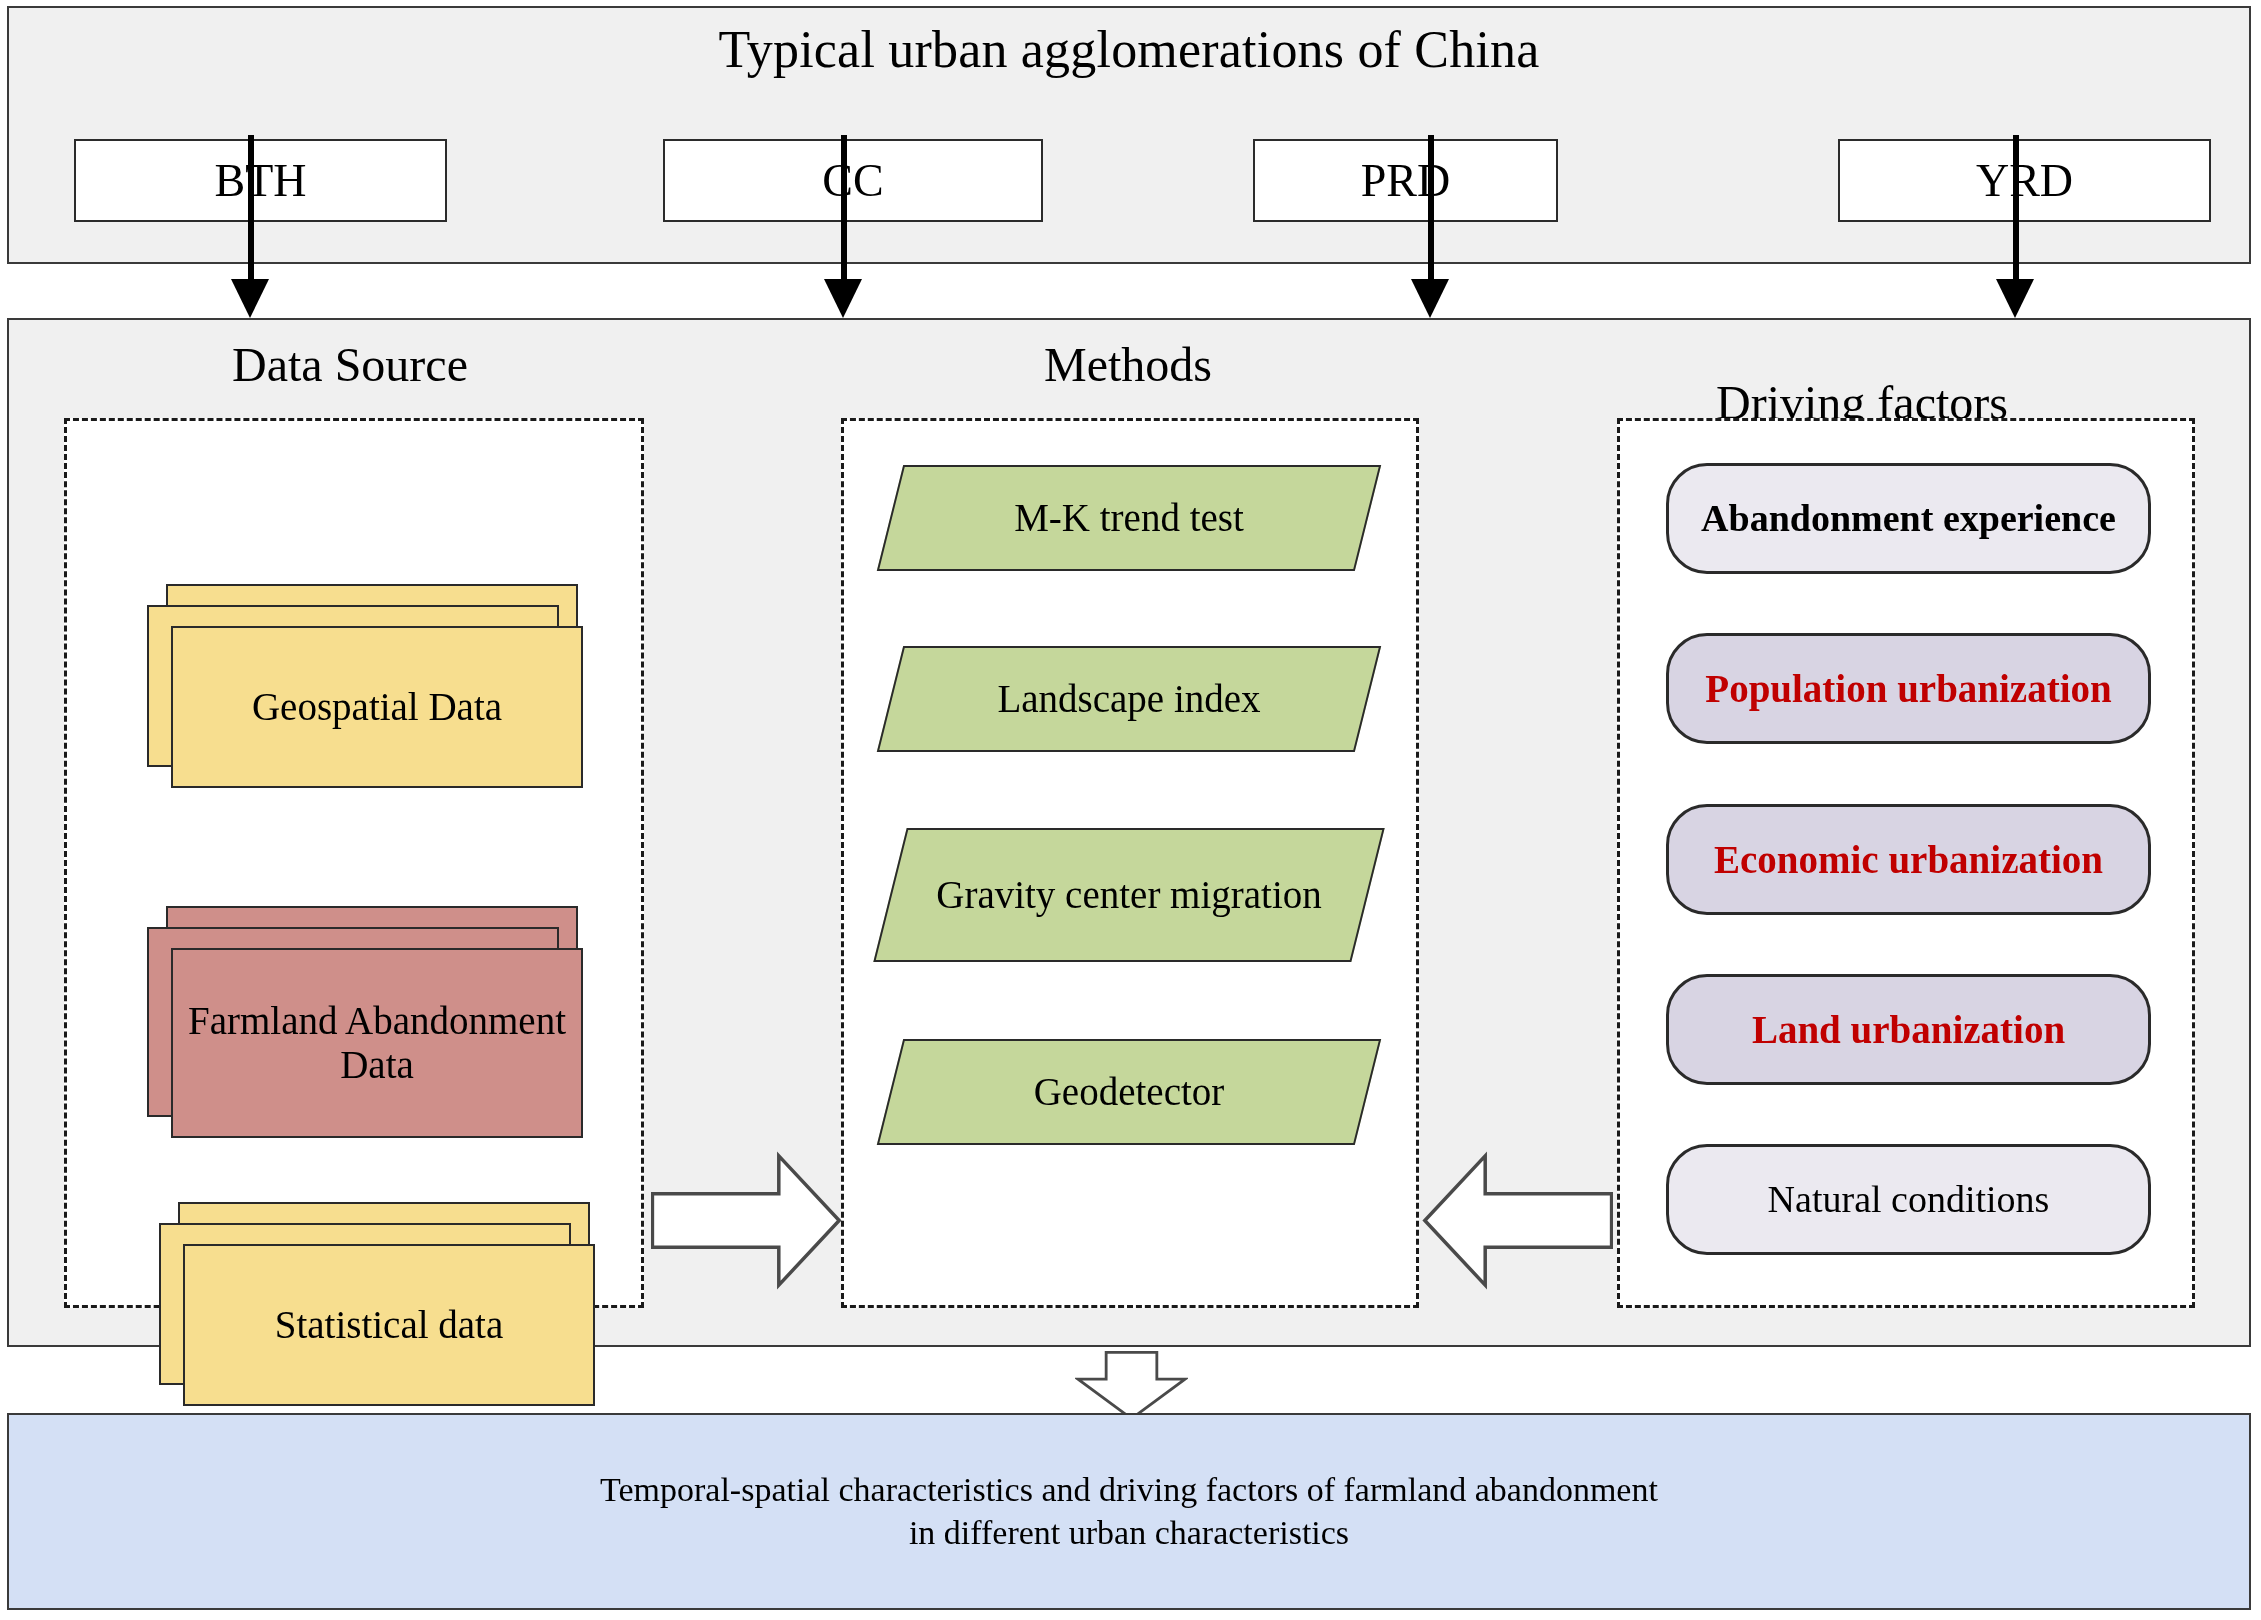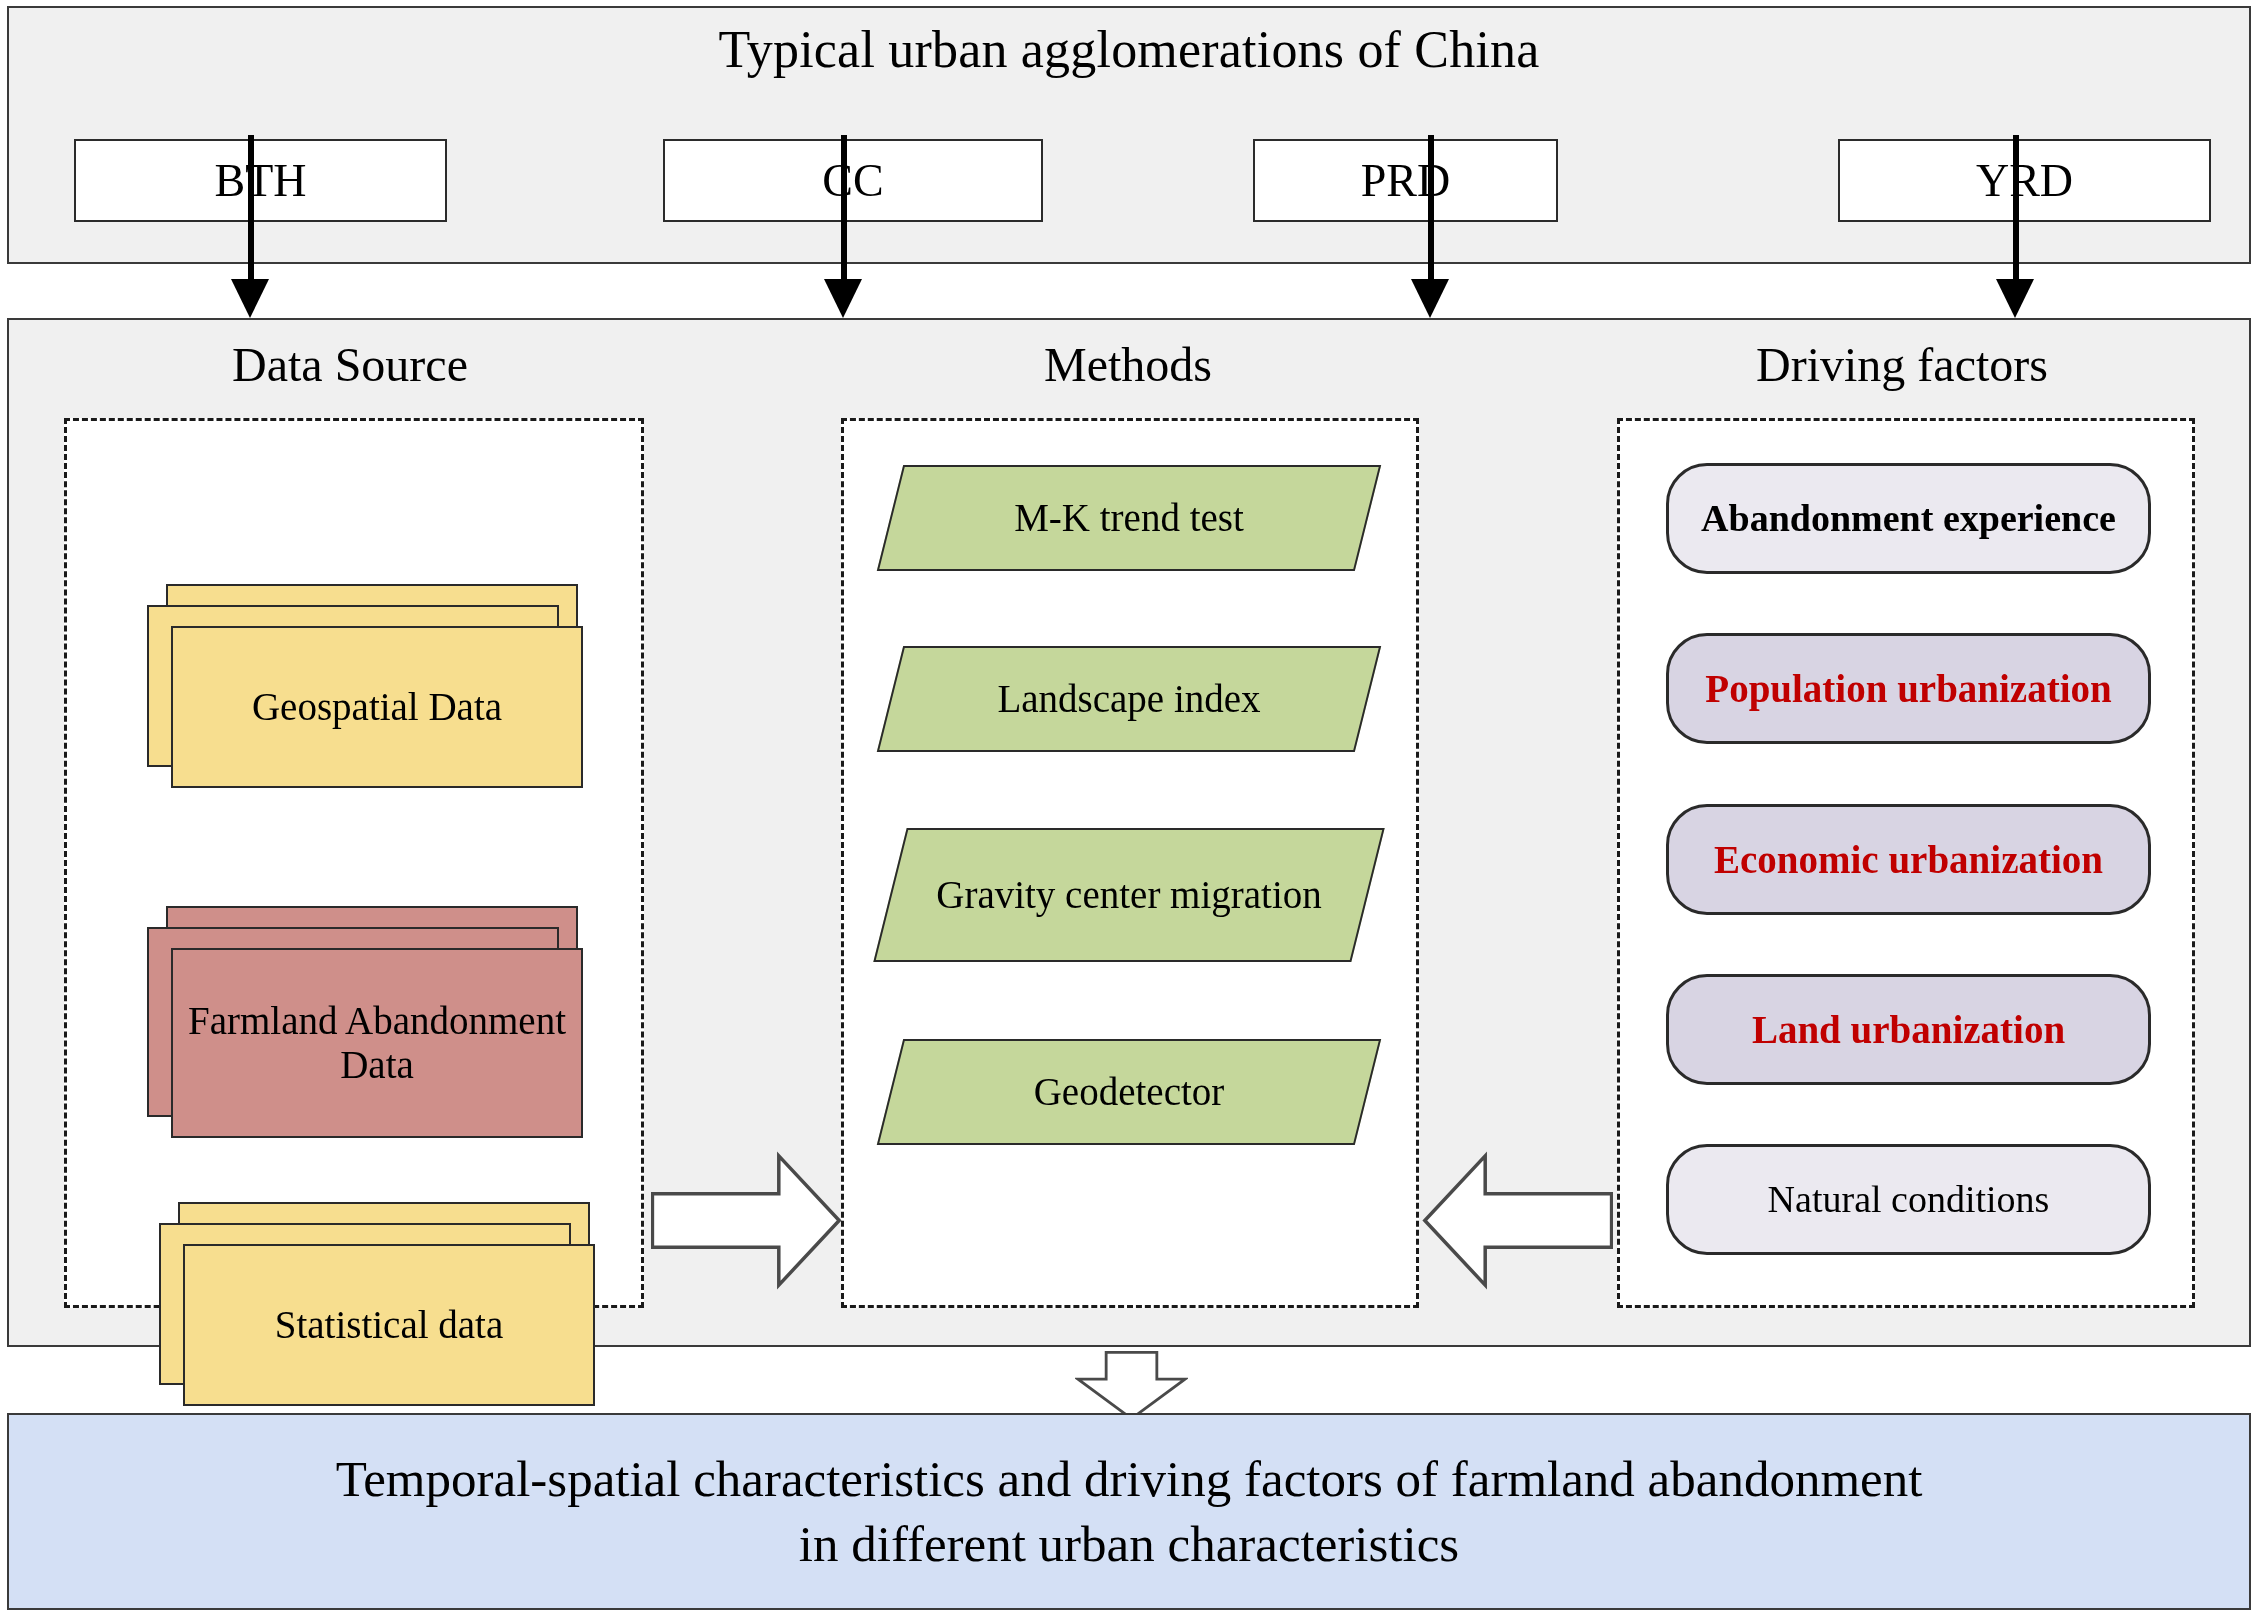--- a/index.html
+++ b/index.html
@@ -101,21 +101,21 @@
 
   .col-title {
     position: absolute;
     top: 21px;
     text-align: center;
     font-size: 48px;
     line-height: 1;
   }
   .col-title.t0 { left: 49px;   width: 584px; }
   .col-title.t1 { left: 827px; width: 584px; }
-  .col-title.t2 { left: 1601px; width: 584px; }
+  .col-title.t2 { left: 1561px; width: 584px; margin-top: 38px; }
 
   .dashed-box {
     position: absolute;
     top: 98px;
     height: 890px;
     border: 3.5px dashed #1a1a1a;
     background: #ffffff;
     box-sizing: border-box;
   }
   .dashed-box.d0 { left: 55px;   width: 580px; }
@@ -238,21 +238,21 @@
     height: 197px;
     background: #d4e0f5;
     border: 2.8px solid #3a3a3a;
     box-sizing: border-box;
     display: flex;
     align-items: center;
     justify-content: center;
   }
   .banner-text {
     text-align: center;
-    font-size: 51px;
+    font-size: 34px;
     line-height: 1.26;
     padding: 0 49px;
   }
 </style>
 </head>
 <body>
 
 <div id="canvas">
 
   <div class="top-panel">

